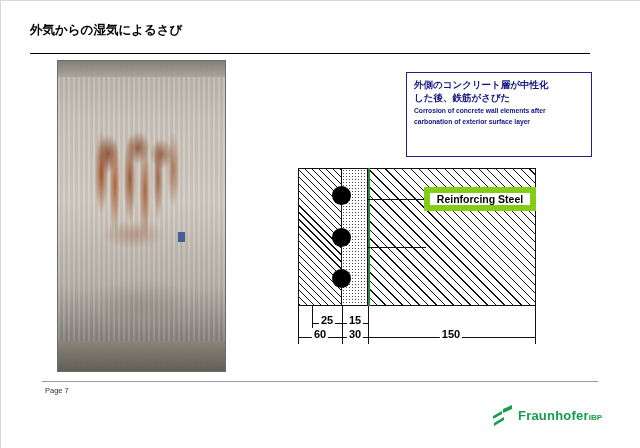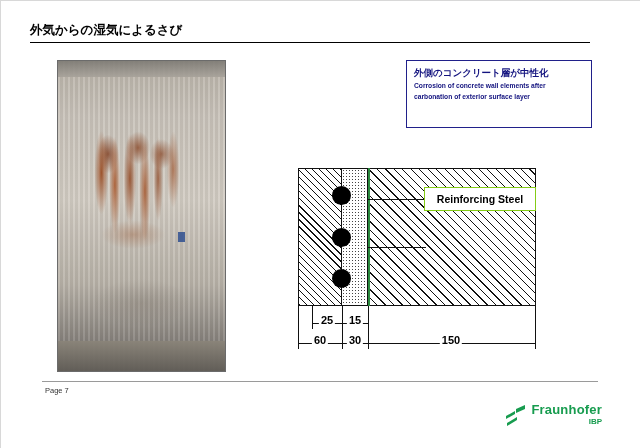--- a/index.html
+++ b/index.html
@@ -25,21 +25,21 @@
   
   .title-row {
     position: absolute;
     left: 30px;
     top: 22px;
     width: 580px;
     display: flex;
     align-items: baseline;
     gap: 12px;
     border-bottom: 1.5px solid #000;
-    padding-bottom: 3px;
+    padding-bottom: 14px;
     width: 560px;
   }
   .title-jp {
     font-size: 12.5px;
     font-weight: bold;
     letter-spacing: 0px;
     white-space: nowrap;
   }
   .title-en {
     font-size: 9.5px;
@@ -97,23 +97,23 @@
     left: 72%; top: 55%;
     width: 7px; height: 10px;
     background: #2f4f8f;
     opacity: 0.85;
   }
 
   
   .callout {
     position: absolute;
     left: 406px;
-    top: 60px;
+    top: 72px;
     width: 186px;
-    height: 68px;
+    height: 85px;
     border: 1px solid #20208a;
     background: #ffffff;
     padding: 5px 6px 4px 7px;
     box-sizing: border-box;
   }
   .callout .jp {
     color: #13137f;
     font-weight: bold;
     font-size: 9.5px;
     line-height: 13px;
@@ -181,21 +181,21 @@
     left: 34px;
   }
   .rebar.r1 { top: 18px; }
   .rebar.r2 { top: 60px; }
   .rebar.r3 { top: 101px; }
 
   
   .plate {
     position: absolute;
     background: #fff;
-    border: 1px solid #84cc16;
+    border: 6px solid #84cc16;
     box-sizing: border-box;
     display: flex;
     align-items: center;
     justify-content: center;
     text-align: center;
     font-weight: bold;
     font-size: 10.5px;
     line-height: 13px;
     color: #000;
   }
@@ -206,21 +206,21 @@
     left: 126px; top: 60px; width: 92px; height: 40px;
   }
 
   
   .dim-row1 {
     position: absolute;
     left: 0; top: 146px; width: 238px; height: 16px;
   }
   .dim-row2 {
     position: absolute;
-    left: 0; top: 166px; width: 238px; height: 18px;
+    left: 0; top: 160px; width: 238px; height: 18px;
   }
   .dim-seg {
     position: absolute;
     height: 1px;
     background: #111;
     top: 9px;
   }
   .dim-end {
     position: absolute;
     width: 1px;
@@ -271,21 +271,21 @@
     display: flex;
     align-items: center;
     gap: 4px;
   }
   .logo-mark {
     width: 22px; height: 22px;
     position: relative;
   }
   .logo-text {
     display: flex;
-    flex-direction: column;
+    flex-direction: row;
     align-items: flex-end;
     line-height: 1;
   }
   .logo-name {
     font-size: 13px;
     font-weight: bold;
     color: #179c4f;
     letter-spacing: 0.2px;
   }
   .logo-sub {
@@ -312,20 +312,21 @@
 
   <div class="photo">
     <div class="photo-inner"></div>
     <div class="photo-top-band"></div>
     <div class="photo-bottom-band"></div>
     <div class="photo-blue-mark"></div>
   </div>
 
   <div class="callout">
     <div class="jp">外側のコンクリート層が中性化</div>
+    <div class="jp">した後、鉄筋がさびた</div>
     <div class="en">Corrosion of concrete wall elements after</div>
     <div class="en">carbonation of exterior surface layer</div>
   </div>
 
   <div class="diagram">
 
     <div class="layer layer-concrete"></div>
     <div class="layer layer-carb"></div>
     <div class="layer layer-ins"></div>
     <div class="green-edge"></div>

